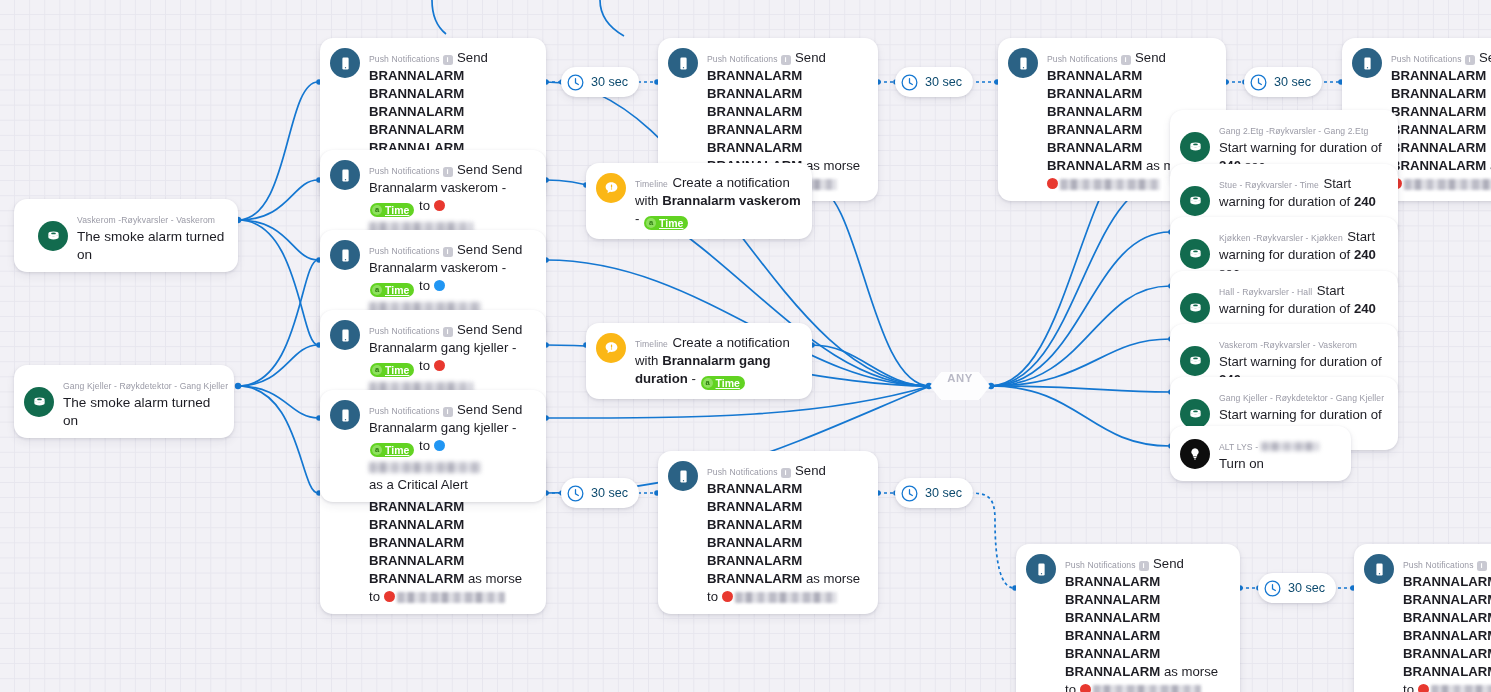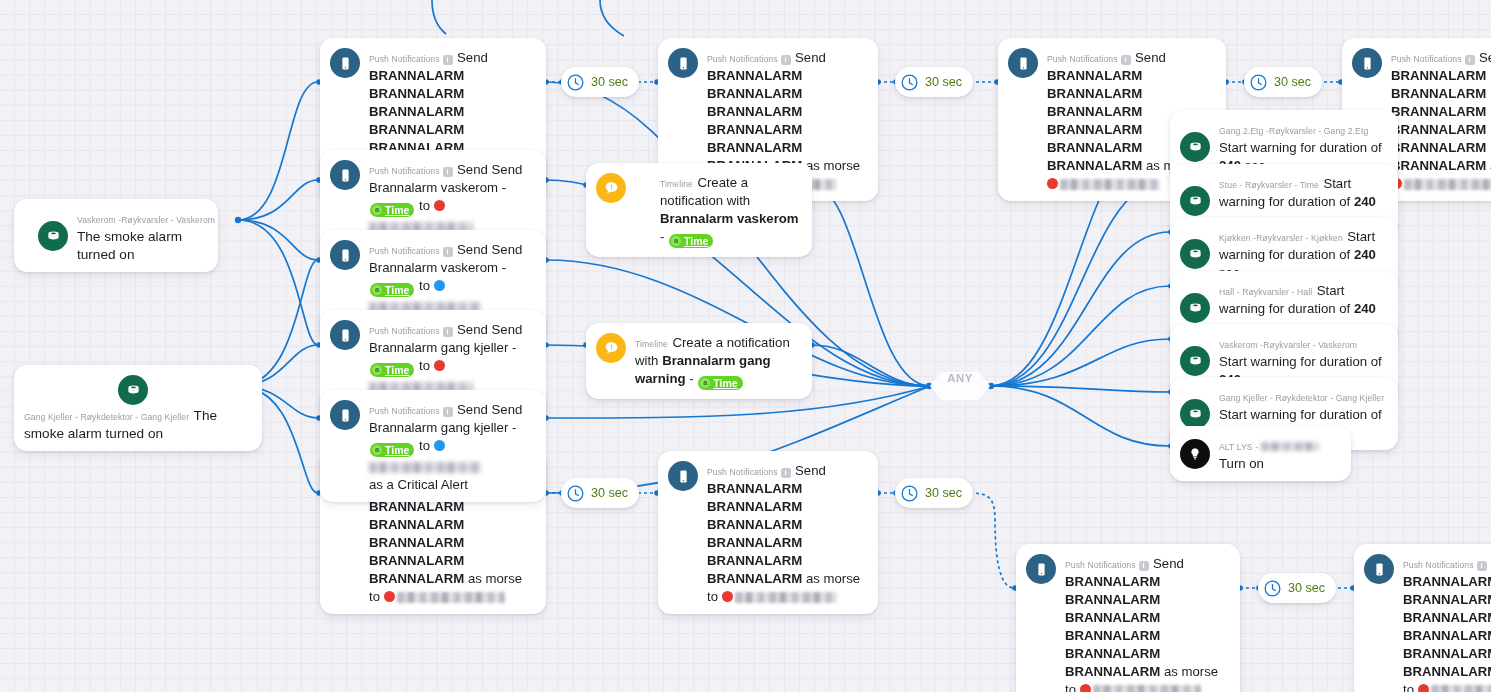--- a/index.html
+++ b/index.html
@@ -144,21 +144,21 @@
     position: absolute;
     height: 30px;
     background: #ffffff;
     border-radius: 15px;
     box-shadow: 0 1px 3px rgba(36,40,70,.13), 0 3px 8px rgba(36,40,70,.07);
     display: flex; align-items: center;
     padding: 0 11px 0 5px;
     z-index: 6;
   }
   .delay .clk { width: 19px; height: 19px; margin-right: 6px; }
-  .delay .txt { font-size: 12.6px; color: #4d7c0f; white-space: nowrap; }
+  .delay .txt { font-size: 12.6px; color: #0c4a6e; white-space: nowrap; }
 
   
   .anynode {
     position: absolute;
     width: 60px; height: 28px;
     background: #fdfdfe;
     box-shadow: 0 1px 3px rgba(36,40,70,.14), 0 3px 7px rgba(36,40,70,.06);
     -webkit-clip-path: polygon(11px 0,49px 0,60px 50%,49px 100%,11px 100%,0 50%);
             clip-path: polygon(11px 0,49px 0,60px 50%,49px 100%,11px 100%,0 50%);
     display: flex; justify-content: center;
@@ -273,35 +273,35 @@
       <circle cx="1171" cy="125" r="2.8"></circle>
         <circle cx="1171" cy="179" r="2.8"></circle>
       <circle cx="1171" cy="232" r="2.8"></circle>
         <circle cx="1171" cy="286" r="2.8"></circle>
       <circle cx="1171" cy="339" r="2.8"></circle>
         <circle cx="1171" cy="392" r="2.8"></circle>
       <circle cx="1171" cy="446" r="2.8"></circle>
     </g>
   </svg>
 
-  <div class="node vcenter" style="left:14px; top:199px; width:204px;padding-left:24px;">
+  <div class="node vcenter" style="left:14px; top:199px; width:224px;padding-left:24px;">
     <span class="ico green">
       <svg width="17" height="17" viewBox="0 0 24 24">
           <ellipse cx="12" cy="8.3" rx="7.3" ry="3.2" fill="#fff"></ellipse>
           <path d="M4.7 8.3v4.6c0 1.8 3.3 3.2 7.3 3.2s7.3-1.4 7.3-3.2V8.3c0 1.8-3.3 3.2-7.3 3.2s-7.3-1.4-7.3-3.2z" fill="#fff"></path>
           <ellipse cx="12" cy="7.6" rx="3.4" ry="1.3" fill="#126b4e"></ellipse>
         </svg>
     </span>
     <span class="body">
       <span class="kicker">Vaskerom -Røykvarsler - Vaskerom</span>
       <span class="line big">The smoke alarm turned on</span>
     </span>
   </div>
 
-  <div class="node vcenter" style="left:14px; top:365px; width:248px;flex-direction:column;">
+  <div class="node vcenter" style="left:14px; top:365px; width:220px;">
     <span class="ico green">
       <svg width="17" height="17" viewBox="0 0 24 24">
           <ellipse cx="12" cy="8.3" rx="7.3" ry="3.2" fill="#fff"></ellipse>
           <path d="M4.7 8.3v4.6c0 1.8 3.3 3.2 7.3 3.2s7.3-1.4 7.3-3.2V8.3c0 1.8-3.3 3.2-7.3 3.2s-7.3-1.4-7.3-3.2z" fill="#fff"></path>
           <ellipse cx="12" cy="7.6" rx="3.4" ry="1.3" fill="#126b4e"></ellipse>
         </svg>
     </span>
     <span class="body">
       <span class="kicker">Gang Kjeller - Røykdetektor - Gang Kjeller</span>
       <span class="line big">The smoke alarm turned on</span>
@@ -472,21 +472,21 @@
       <span class="line wrap"><span>Send</span> <span>Send Brannalarm gang kjeller -</span><br>
         <span class="pill-time">
             <span class="at">a</span>
             <span class="tl">Time</span>
           </span>
         <span>to</span> <span class="av cyan"></span><span class="redact k" style="width:112px"></span><br>
         <span>as a Critical Alert</span></span>
     </span>
   </div>
 
-  <div class="node" style="left:586px; top:163px; width:226px;gap:25px;">
+  <div class="node" style="left:586px; top:163px; width:226px;">
     <span class="ico amber">
       <svg width="17" height="17" viewBox="0 0 24 24">
           <path d="M12 3.2c-4.6 0-8.3 2.9-8.3 6.6 0 2.2 1.3 4.1 3.3 5.3l-.7 3.6 3.6-2a11 11 0 0 0 2.1.2c4.6 0 8.3-2.9 8.3-6.6S16.6 3.2 12 3.2z" fill="#fff"></path>
           <rect x="11.2" y="6.3" width="1.7" height="4.6" rx=".85" fill="#fbb716"></rect>
           <circle cx="12" cy="12.6" r=".95" fill="#fbb716"></circle>
         </svg>
     </span>
     <span class="body">
       <span class="kicker">Timeline</span>
       <span class="line wrap"><span>Create a notification with</span> <span class="strong">Brannalarm vaskerom</span> <span>-</span> <span class="pill-time">
@@ -498,21 +498,21 @@
   <div class="node" style="left:586px; top:323px; width:226px;">
     <span class="ico amber">
       <svg width="17" height="17" viewBox="0 0 24 24">
           <path d="M12 3.2c-4.6 0-8.3 2.9-8.3 6.6 0 2.2 1.3 4.1 3.3 5.3l-.7 3.6 3.6-2a11 11 0 0 0 2.1.2c4.6 0 8.3-2.9 8.3-6.6S16.6 3.2 12 3.2z" fill="#fff"></path>
           <rect x="11.2" y="6.3" width="1.7" height="4.6" rx=".85" fill="#fbb716"></rect>
           <circle cx="12" cy="12.6" r=".95" fill="#fbb716"></circle>
         </svg>
     </span>
     <span class="body">
       <span class="kicker">Timeline</span>
-      <span class="line wrap"><span>Create a notification with</span> <span class="strong">Brannalarm gang warning</span> <span>-</span> <span class="pill-time">
+      <span class="line wrap"><span>Create a notification with</span> <span class="strong">Brannalarm gang duration</span> <span>-</span> <span class="pill-time">
             <span class="at">a</span>
             <span class="tl">Time</span>
           </span></span>
     </span>
   </div>
 
   <div class="delay" style="left:561px; top:67px;">
     <span class="clk"><svg width="19" height="19" viewBox="0 0 24 24">
           <circle cx="12" cy="12" r="9.3" fill="#fff" stroke="#1477d1" stroke-width="1.6"></circle>
           <path d="M12 7.2v5.2l3.6 2.1" stroke="#1477d1" stroke-width="1.6" fill="none" stroke-linecap="round"></path>

